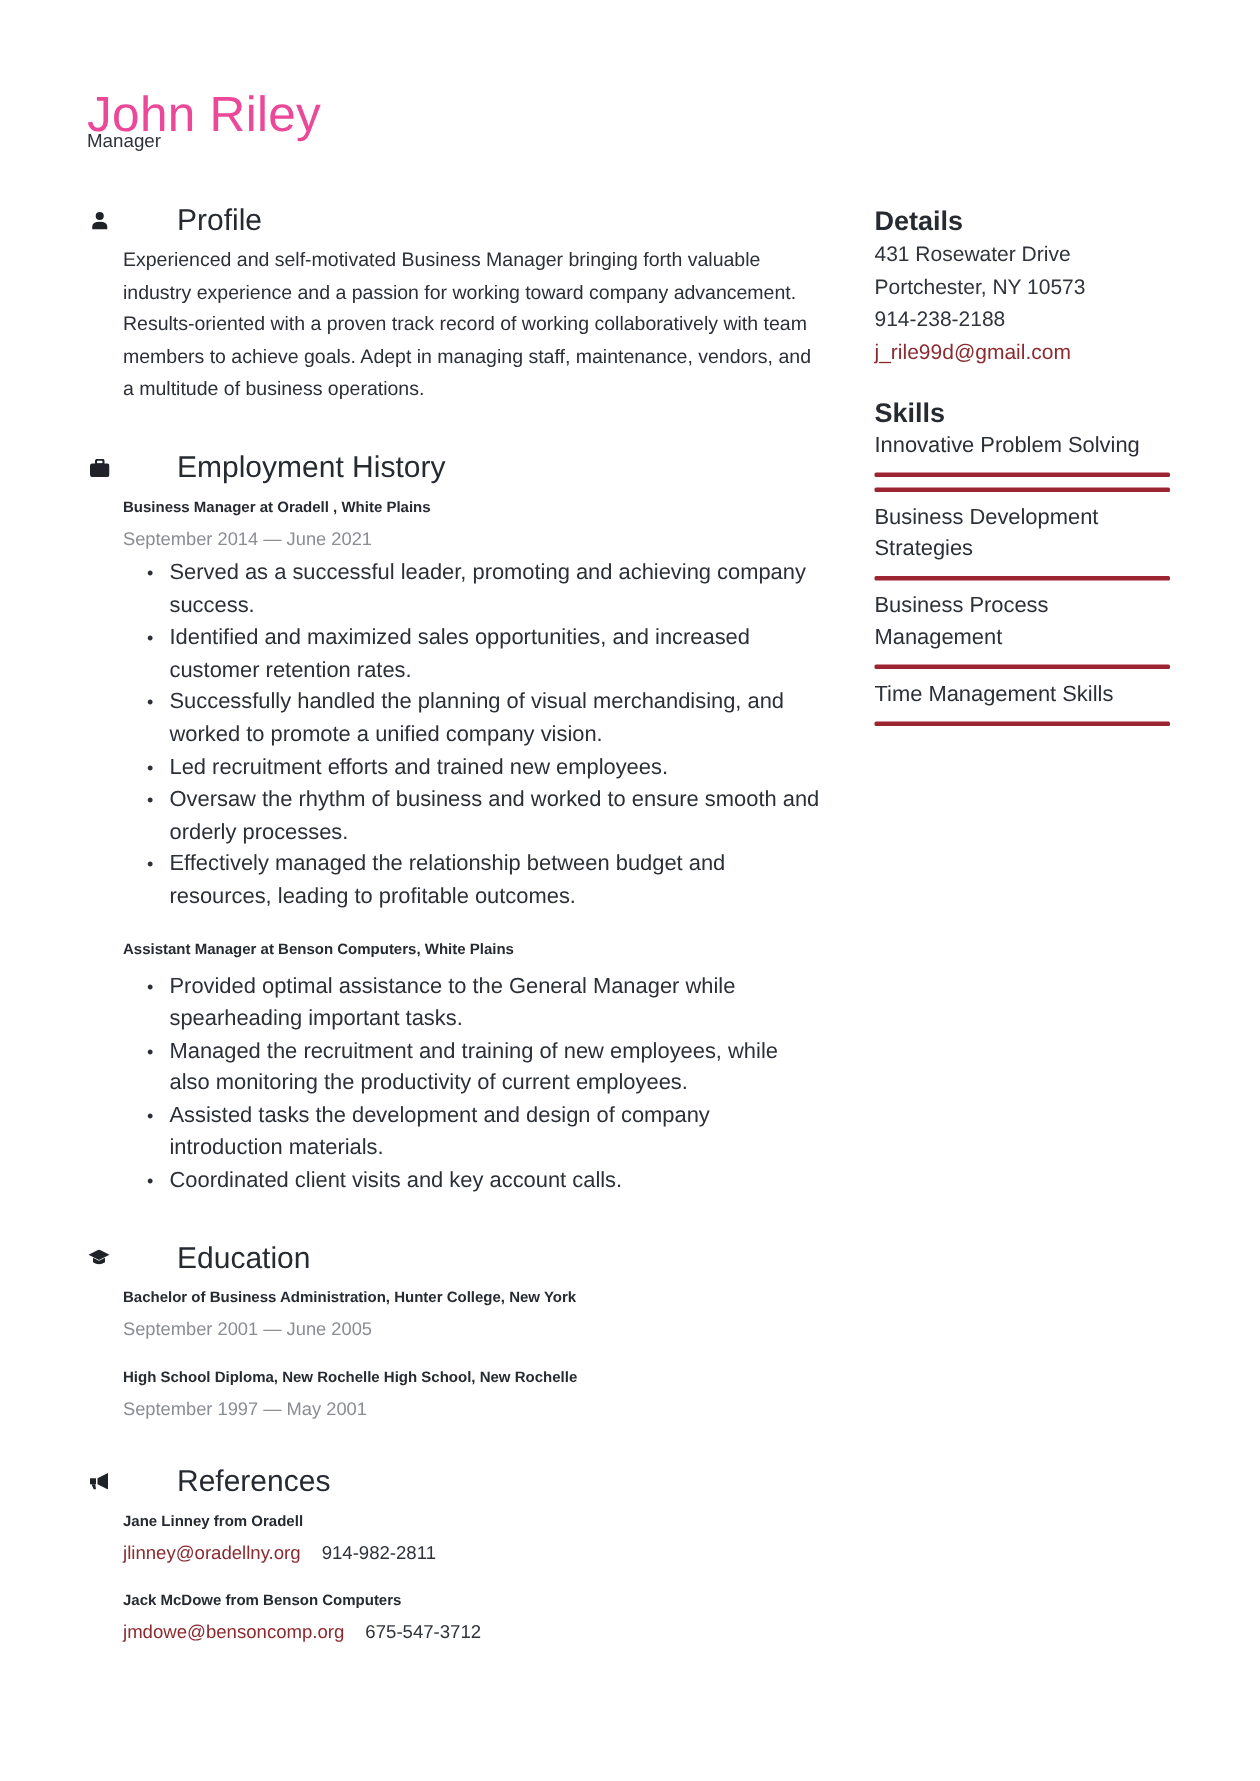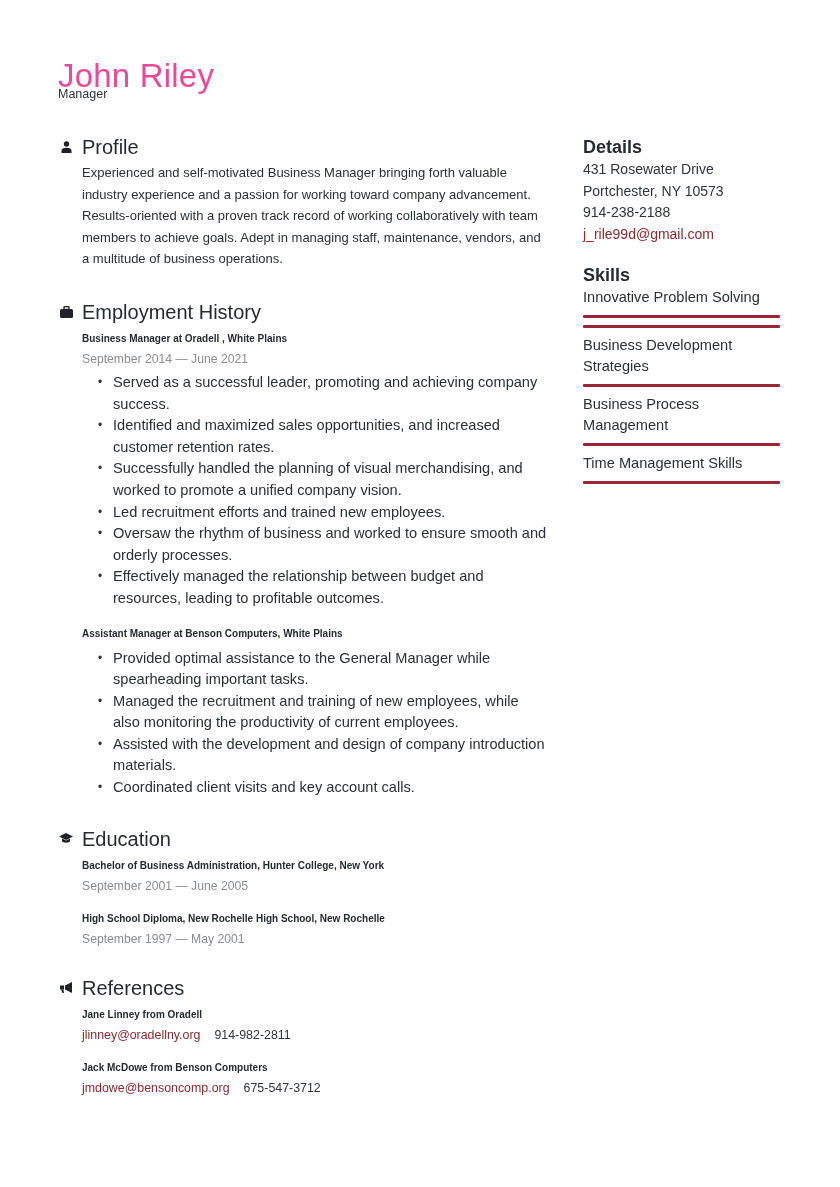--- a/index.html
+++ b/index.html
@@ -14,21 +14,21 @@
     margin: 0; line-height: 40px;
   }
   .job-title {
     position: absolute; left: 58px; top: 86px;
     font-size: 12.5px; color: #2f333a; line-height: 16px;
   }
   .main { position: absolute; left: 58px; top: 133px; width: 490px; }
   .side { position: absolute; left: 583px; top: 137px; width: 200px; }
 
   .section { position: relative; }
-  .sec-head { display: flex; align-items: center; height: 28px; }
+  .sec-head { display: flex; align-items: center; height: 28px; gap: 36px; }
   .sec-icon {
     width: 16px; height: 16px; margin-right: 8px;
     display: inline-flex; align-items: center; justify-content: center;
   }
   .sec-title { font-size: 20px; color: #262a31; line-height: 26px; }
   .sec-body { margin-left: 24px; }
 
   .profile-text { font-size: 13px; line-height: 21.6px; color: #2b2f36; margin-top: 1px; }
 
   .job { margin-top: 3px; }
@@ -105,21 +105,21 @@
           <li>Led recruitment efforts and trained new employees.</li>
           <li>Oversaw the rhythm of business and worked to ensure smooth and orderly processes.</li>
           <li>Effectively managed the relationship between budget and resources, leading to profitable outcomes.</li>
         </ul>
       </div>
       <div class="job">
         <div class="job-head">Assistant Manager at Benson Computers, White Plains</div>
         <ul class="bullets">
           <li>Provided optimal assistance to the General Manager while spearheading important tasks.</li>
           <li>Managed the recruitment and training of new employees, while also monitoring the productivity of current employees.</li>
-          <li>Assisted with the development and design of company introduction materials.</li>
+          <li>Assisted tasks the development and design of company introduction materials.</li>
           <li>Coordinated client visits and key account calls.</li>
         </ul>
       </div>
     </div>
   </div>
 
   <div class="section" style="margin-top:26px">
     <div class="sec-head">
       <span class="sec-icon">
         <svg width="14" height="11" viewBox="0 0 14 11">

